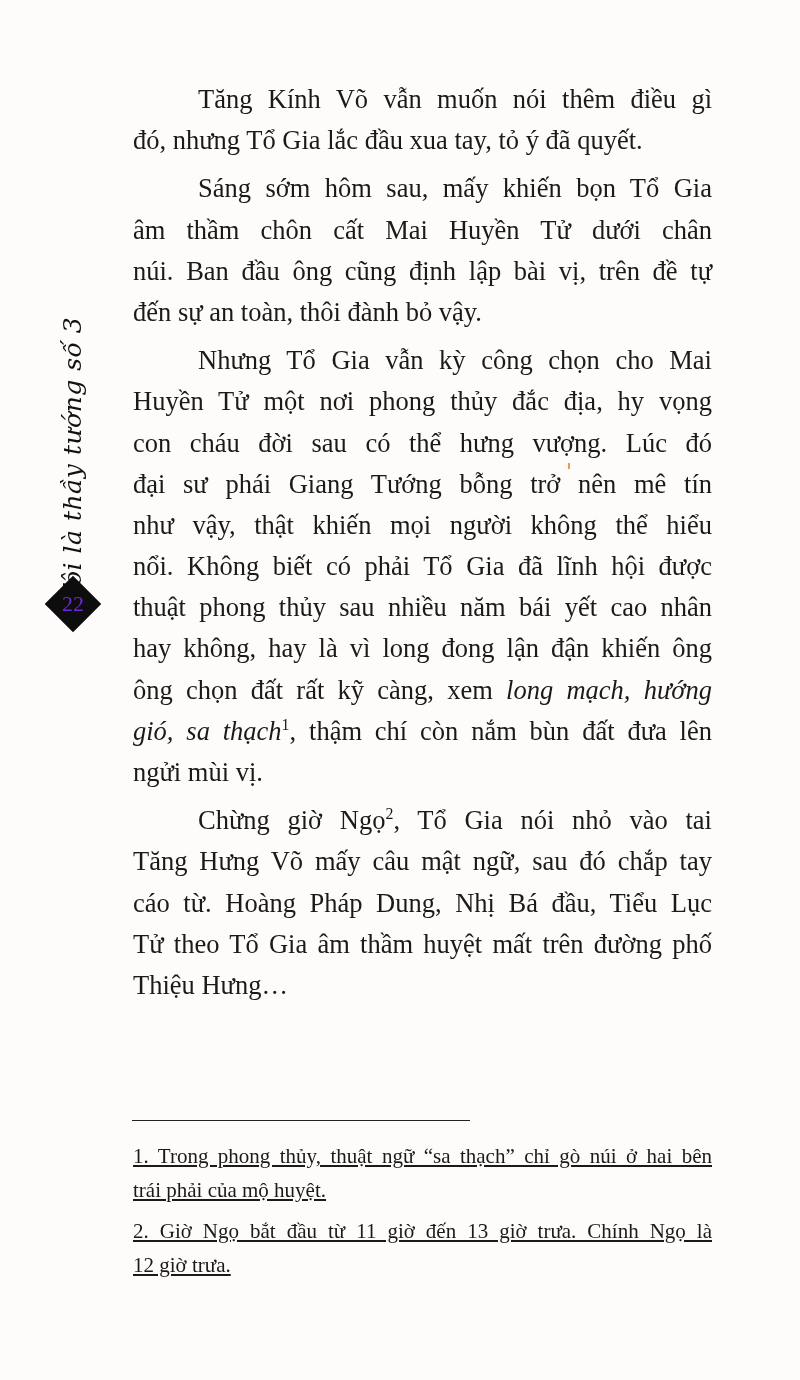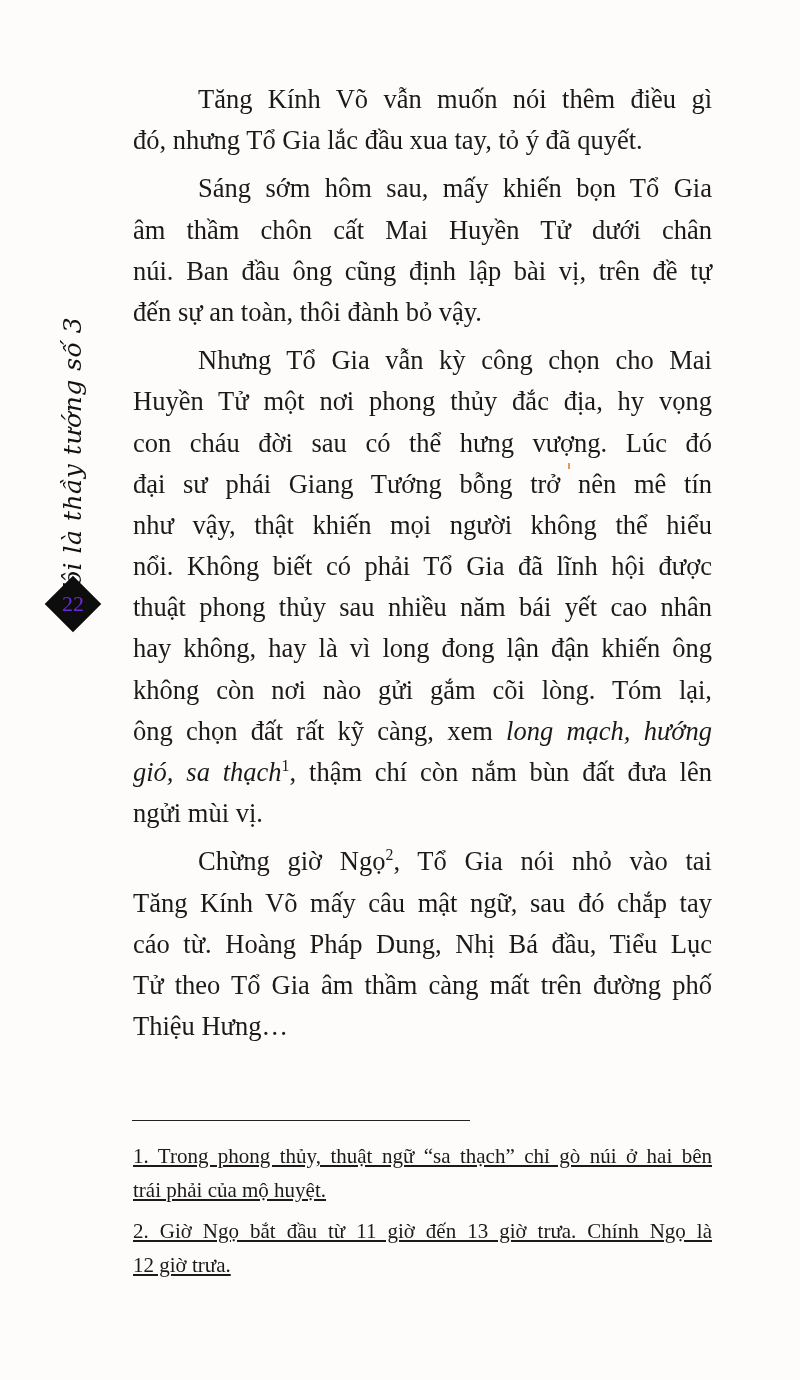--- a/index.html
+++ b/index.html
@@ -82,31 +82,30 @@
 
     <div class="para">
       <span class="line indent">Nhưng Tổ Gia vẫn kỳ công chọn cho Mai</span>
       <span class="line">Huyền Tử một nơi phong thủy đắc địa, hy vọng</span>
       <span class="line">con cháu đời sau có thể hưng vượng. Lúc đó</span>
       <span class="line">đại sư phái Giang Tướng bỗng trở nên mê tín</span>
       <span class="line">như vậy, thật khiến mọi người không thể hiểu</span>
       <span class="line">nổi. Không biết có phải Tổ Gia đã lĩnh hội được</span>
       <span class="line">thuật phong thủy sau nhiều năm bái yết cao nhân</span>
       <span class="line">hay không, hay là vì long đong lận đận khiến ông</span>
-      <span class="line">không còn nơi nào gửi gắm cõi lòng. Tóm lại,</span>
       <span class="line"><span>ông chọn đất rất kỹ càng, xem </span><i>long mạch, hướng</i></span>
       <span class="line"><i>gió, sa thạch</i><sup>1</sup><span>, thậm chí còn nắm bùn đất đưa lên</span></span>
       <span class="line last">ngửi mùi vị.</span>
     </div>
 
     <div class="para">
       <span class="line indent"><span>Chừng giờ Ngọ</span><sup>2</sup><span>, Tổ Gia nói nhỏ vào tai</span></span>
-      <span class="line">Tăng Kính Võ mấy câu mật ngữ, sau đó chắp tay</span>
+      <span class="line">Tăng Hưng Võ mấy câu mật ngữ, sau đó chắp tay</span>
       <span class="line">cáo từ. Hoàng Pháp Dung, Nhị Bá đầu, Tiểu Lục</span>
-      <span class="line">Tử theo Tổ Gia âm thầm càng mất trên đường phố</span>
+      <span class="line">Tử theo Tổ Gia âm thầm huyệt mất trên đường phố</span>
       <span class="line last">Thiệu Hưng…</span>
     </div>
   </div>
 
   <div class="rule"></div>
 
   <div class="footnotes">
     <div class="fn">
       <span class="line">1. Trong phong thủy, thuật ngữ “sa thạch” chỉ gò núi ở hai bên</span>
       <span class="line last">trái phải của mộ huyệt.</span>

